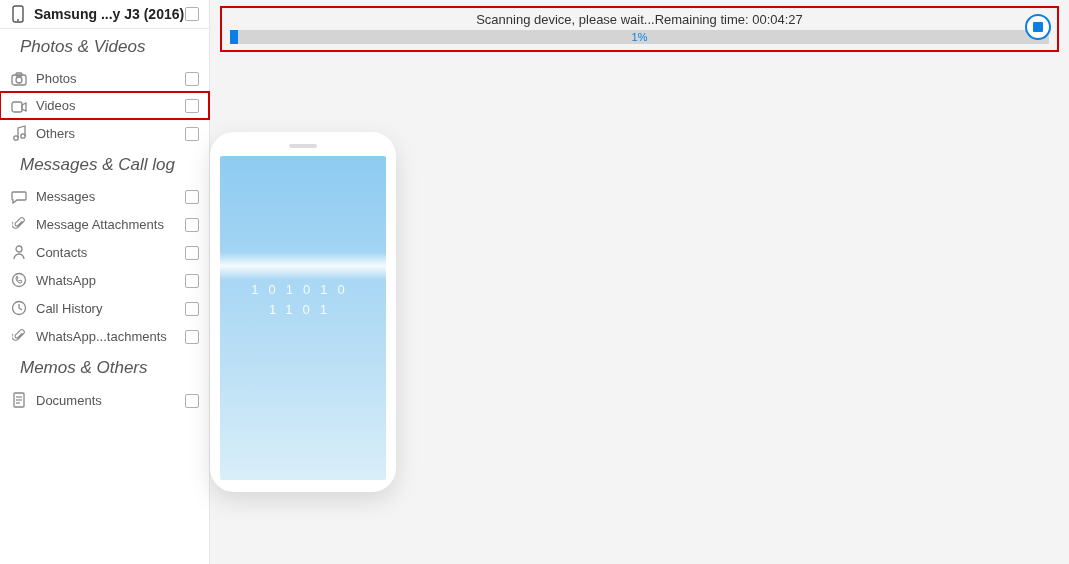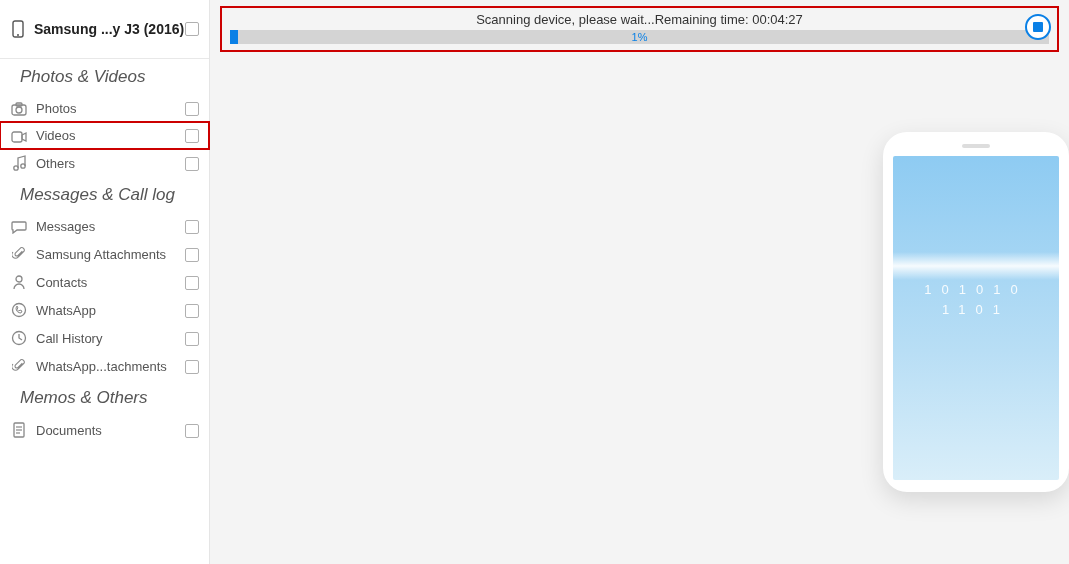--- a/index.html
+++ b/index.html
@@ -19,21 +19,21 @@
   width: 210px;
   height: 100%;
   border-right: 1px solid #e5e5e5;
   background: #fff;
   display: flex;
   flex-direction: column;
 }
 .device-header {
   display: flex;
   align-items: center;
-  padding: 20px 10px;
+  padding: 5px 10px;
   border-bottom: 1px solid #e8e8e8;
   font-weight: 700;
   font-size: 14px;
   color: #222;
 }
 .device-header .icon {
   width: 16px;
   display: flex;
   justify-content: center;
 }
@@ -133,21 +133,21 @@
 .stop-btn .sq {
   width: 10px;
   height: 10px;
   background: #0a80e6;
   border-radius: 1px;
 }
 .phone-wrap {
   flex: 1;
   display: flex;
   align-items: center;
-  justify-content: flex-end;
+  justify-content: flex-start;
   margin-top: 10px;
 }
 .phone {
   width: 186px;
   height: 360px;
   background: #fff;
   border-radius: 24px;
   box-shadow: 0 8px 24px rgba(0,0,0,0.12);
   display: flex;
   flex-direction: column;
@@ -251,21 +251,21 @@
         </span>
         <span class="label">Messages</span>
         <span class="checkbox"></span>
       </div>
       <div class="sidebar-item">
         <span class="icon">
           <svg width="14" height="16" viewBox="0 0 14 16">
             <path d="M11 5 L6 10 a2 2 0 0 1 -3 -3 L9 1 a3 3 0 0 1 4 4 L6 12 a4 4 0 0 1 -6 -6" fill="none" stroke="#888" stroke-width="1.3" transform="translate(1,1) scale(0.85)"></path>
           </svg>
         </span>
-        <span class="label">Samsung Attachments</span>
+        <span class="label">Message Attachments</span>
         <span class="checkbox"></span>
       </div>
       <div class="sidebar-item">
         <span class="icon">
           <svg width="14" height="16" viewBox="0 0 14 16">
             <circle cx="7" cy="5" r="3" fill="none" stroke="#888" stroke-width="1.3"></circle>
             <path d="M2 15 a5 5 0 0 1 10 0" fill="none" stroke="#888" stroke-width="1.3"></path>
           </svg>
         </span>
         <span class="label">Contacts</span>

